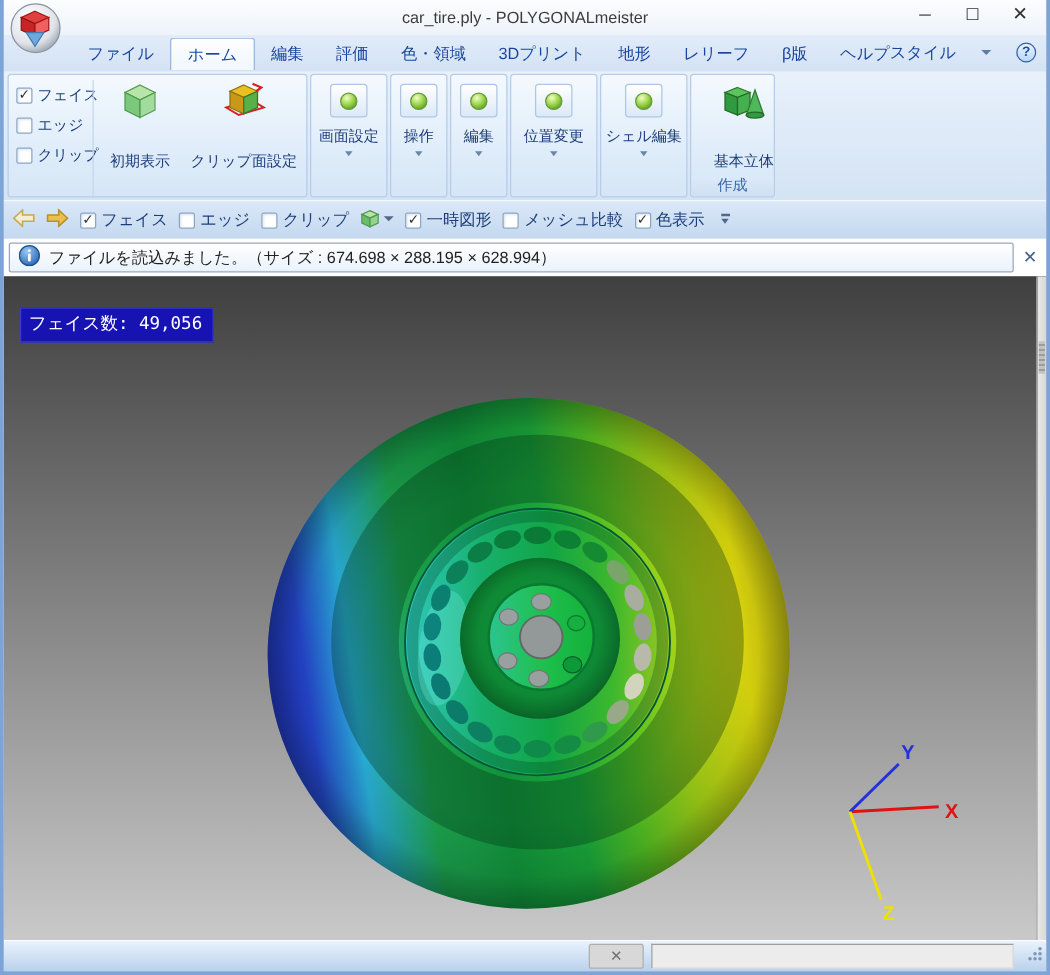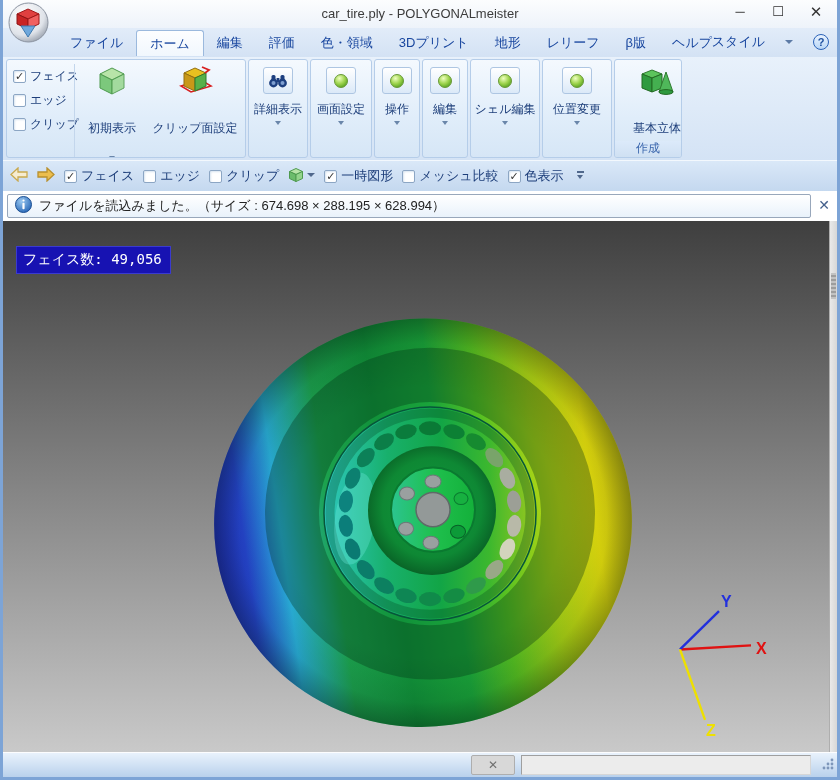--- a/index.html
+++ b/index.html
@@ -147,35 +147,20 @@
               <polygon points="29,9 18,14 18,27 29,22" fill="#58b048" stroke="#2e7a2e"></polygon>
               <path d="M25,3 l7,3 -4,3" fill="none" stroke="#d82020" stroke-width="1.8"></path>
             </svg>
           </span>
           <span class="blabel">クリップ面設定</span>
         </div>
       </div>
       <div class="rgroup-caption">表示</div>
     </div>
 
-    <div class="panel" style="width:60px">
-      <span class="pbtn">
-        <svg width="20" height="16" viewBox="0 0 20 16">
-          <circle cx="5.5" cy="10" r="4.4" fill="#1d3f7f"></circle>
-            <circle cx="14.5" cy="10" r="4.4" fill="#1d3f7f"></circle>
-          <rect x="3.5" y="2" width="4" height="6" rx="1.5" fill="#1d3f7f"></rect>
-            <rect x="12.5" y="2" width="4" height="6" rx="1.5" fill="#1d3f7f"></rect>
-          <rect x="8.6" y="5" width="2.8" height="4" fill="#1d3f7f"></rect>
-          <circle cx="5.5" cy="10" r="2" fill="#7f9fd0"></circle>
-            <circle cx="14.5" cy="10" r="2" fill="#7f9fd0"></circle>
-        </svg>
-      </span>
-      <span class="plabel">詳細表示</span>
-      <span class="dd"></span>
-    </div>
 
     <div class="panel" style="width:62px">
       <span class="pbtn">
         <svg width="16" height="16" viewBox="0 0 16 16">
           <defs>
               <radialGradient id="orb1" cx="38%" cy="30%" r="75%">
                 <stop offset="0%" stop-color="#efffc0"></stop>
                 <stop offset="55%" stop-color="#9ed44e"></stop>
                 <stop offset="100%" stop-color="#55a01e"></stop>
               </radialGradient>
@@ -206,31 +191,31 @@
       <span class="plabel">編集</span>
       <span class="dd"></span>
     </div>
 
     <div class="panel" style="width:70px">
       <span class="pbtn">
         <svg width="16" height="16" viewBox="0 0 16 16">
             <circle cx="8" cy="8" r="6.5" fill="url(#orb1)" stroke="#6a9a3a"></circle>
           </svg>
       </span>
-      <span class="plabel">シェル編集</span>
+      <span class="plabel">位置変更</span>
       <span class="dd"></span>
     </div>
 
     <div class="panel" style="width:70px">
       <span class="pbtn">
         <svg width="16" height="16" viewBox="0 0 16 16">
             <circle cx="8" cy="8" r="6.5" fill="url(#orb1)" stroke="#6a9a3a"></circle>
           </svg>
       </span>
-      <span class="plabel">位置変更</span>
+      <span class="plabel">シェル編集</span>
       <span class="dd"></span>
     </div>
 
     <div class="rgroup" style="width:68px">
       <div class="rgroup-body" style="justify-content:flex-end">
         <div class="bigbtn">
           <span>
             <svg width="34" height="34" viewBox="0 0 34 34">
               <polygon points="12,6 22,10 12,14 2,10" fill="#5cc45c" stroke="#2e7a2e"></polygon>
               <polygon points="2,10 12,14 12,28 2,24" fill="#2f9a3f" stroke="#236a23"></polygon>

